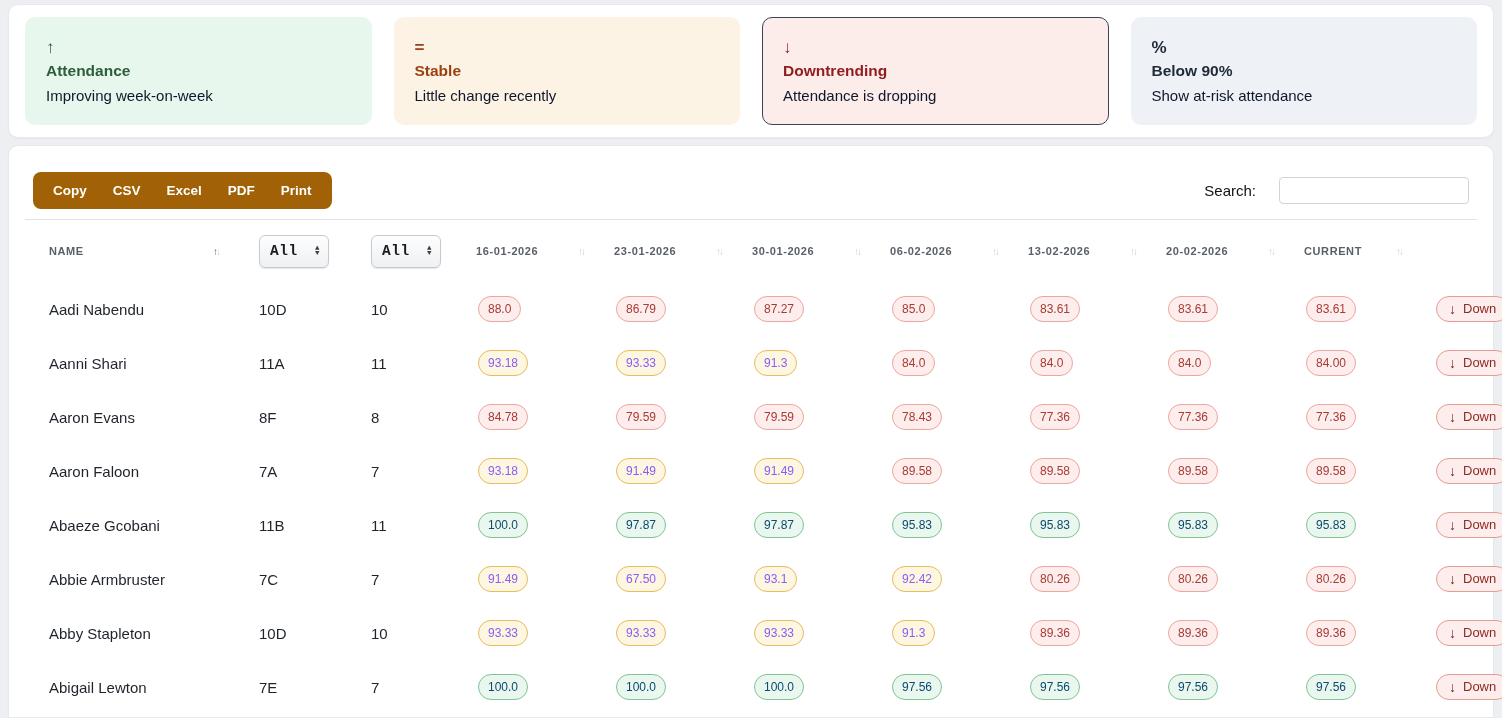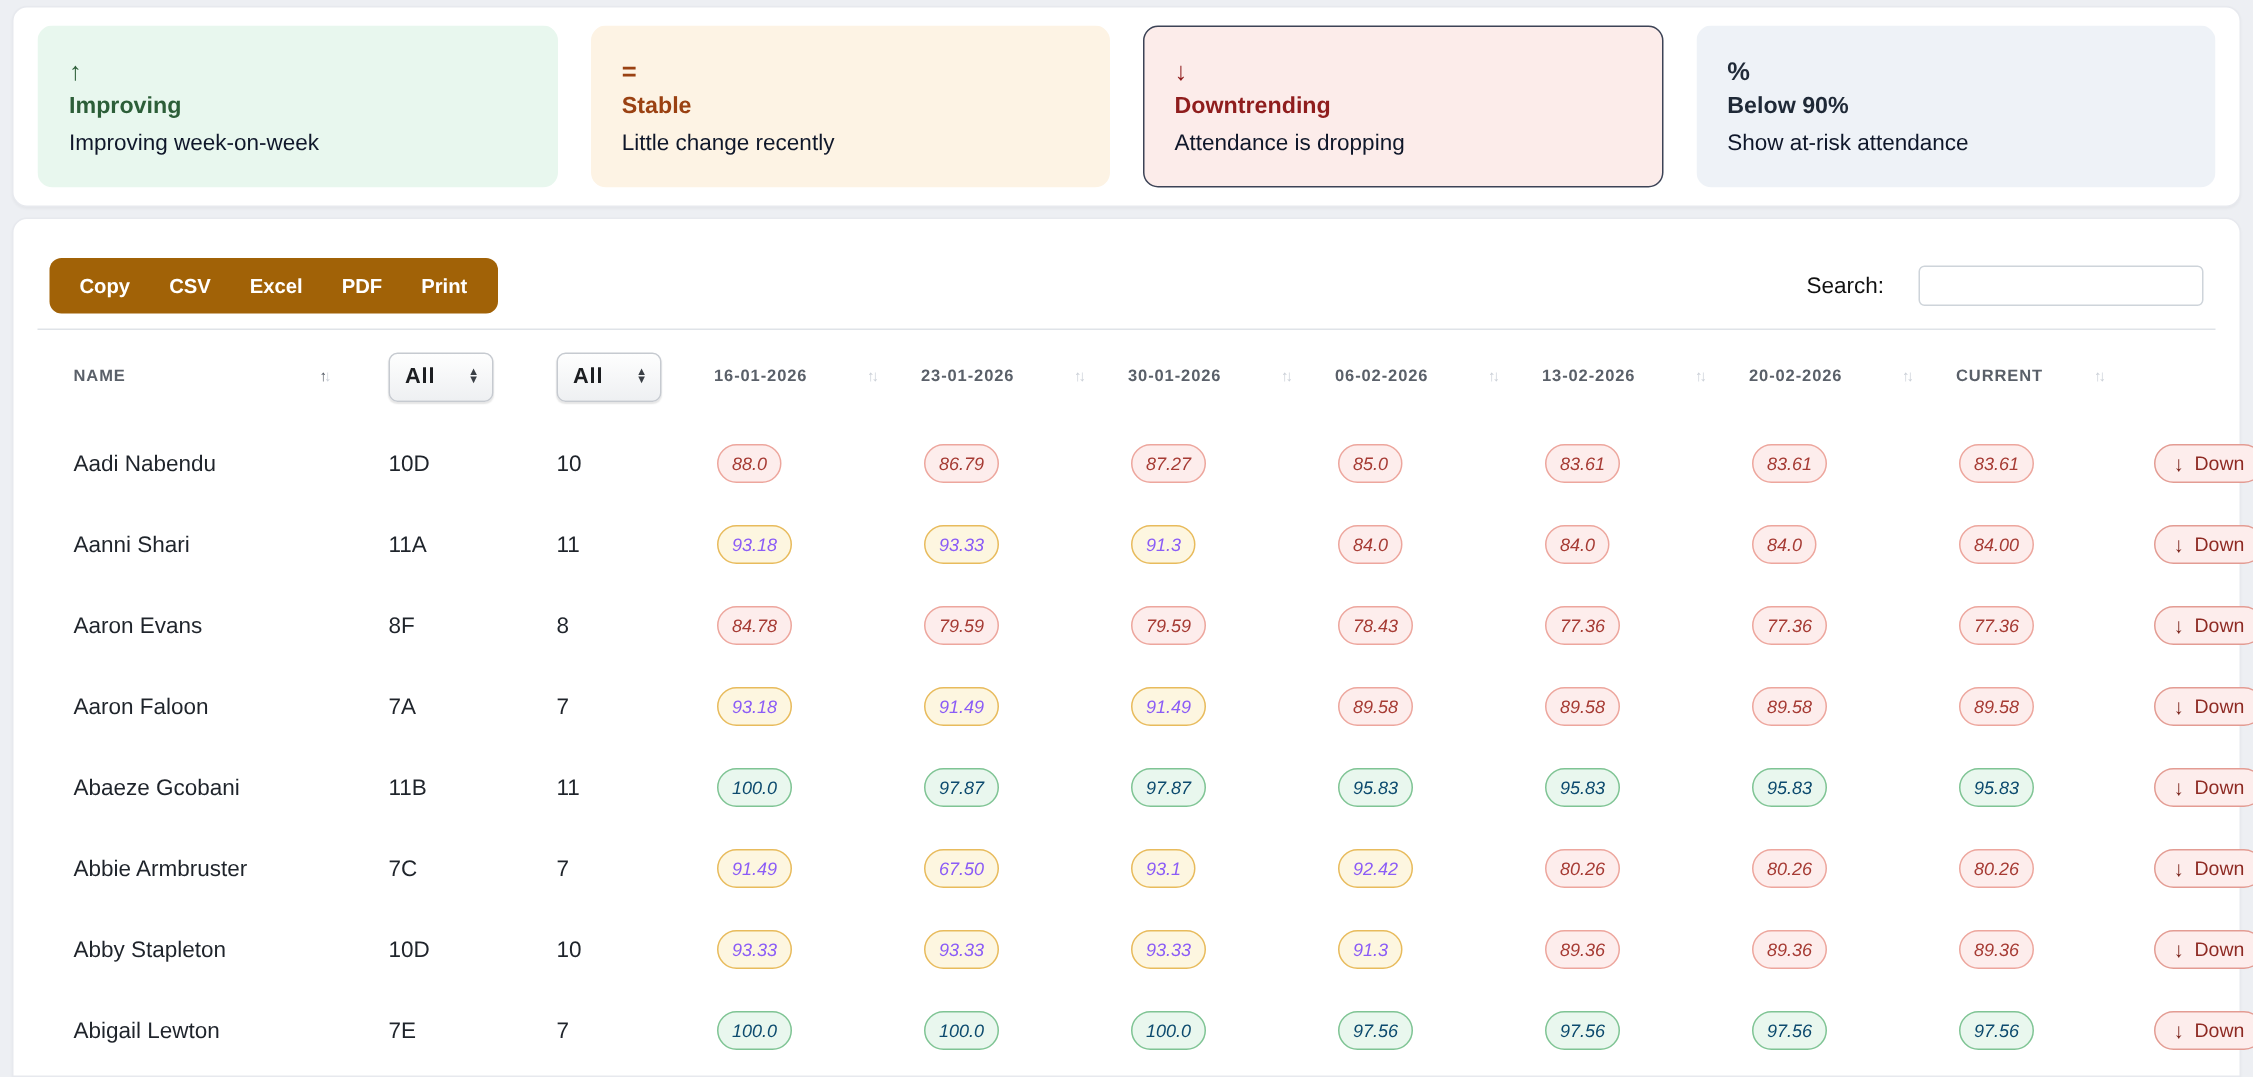--- a/index.html
+++ b/index.html
@@ -74,28 +74,28 @@
   .th-name { padding-left:16px; padding-right:26px; }
   .th-actions { justify-content:flex-start; padding-left:7px; cursor:default; }
   .sort { font-size:10px; color:#cbd0d8; letter-spacing:-2px; white-space:nowrap; }
   .sort .active { color:#565c66; }
 
   .fselect {
     width:70px; height:33px; border:1px solid #c6cad0; border-radius:6px;
     background:linear-gradient(#fefefe,#eef0f2);
     box-shadow:0 1px 1px rgba(0,0,0,.10);
     display:flex; align-items:center; justify-content:space-between;
-    padding:0 8px 0 10px; font-size:14.5px; color:#1c1e21; cursor:pointer;
+    padding:0 8px 0 10px; font-size:14.5px; color:#1c1e21; cursor:pointer;font-family:Liberation Mono, monospace;
   }
   .spin { display:flex; flex-direction:column; line-height:.62; font-size:7.5px; color:#3a3f45; }
 
   .trow { height:54px; }
   .cell { font-size:15px; color:#1f242b; }
   .c-name { padding-left:16px; }
-  .c-val  { padding-left:2px;font-style:italic; }
+  .c-val  { padding-left:2px; }
   .c-trend{ padding-left:4px; }
   .c-act  { padding-left:8px; }
 
   .badge {
     display:inline-block; font-size:12px; line-height:1;
     padding:6px 9px; border-radius:13px; border:1px solid;
   }
   .badge.red   { background:#fdedec; border-color:#eda69d; color:#a63b34; }
   .badge.amber { background:#fdf6e0; border-color:#e8bb5c; color:#8b5cf6; }
   .badge.green { background:#e9f7ee; border-color:#7fc494; color:#0c4a6e; }
@@ -114,21 +114,21 @@
     display:flex; align-items:center; justify-content:center;
     font-family:inherit;
   }
 </style>
 </head>
 <body>
 
 <div class="cards-panel">
   <div class="card card-up">
     <div class="icon">↑</div>
-    <div class="title">Improving</div>
+    <div class="title">Attendance</div>
     <div class="sub">Improving week-on-week</div>
   </div>
   <div class="card card-stable">
     <div class="icon">=</div>
     <div class="title">Stable</div>
     <div class="sub">Little change recently</div>
   </div>
   <div class="card card-down">
     <div class="icon">↓</div>
     <div class="title">Downtrending</div>

